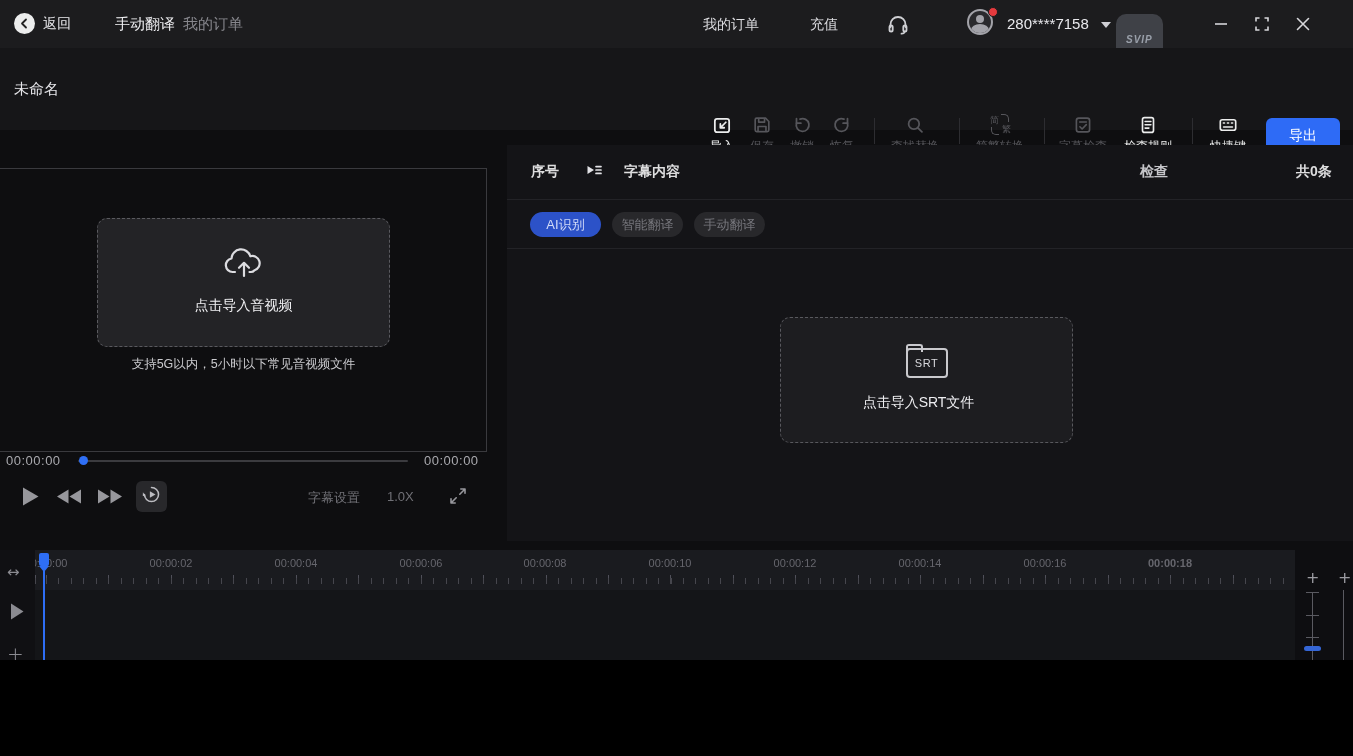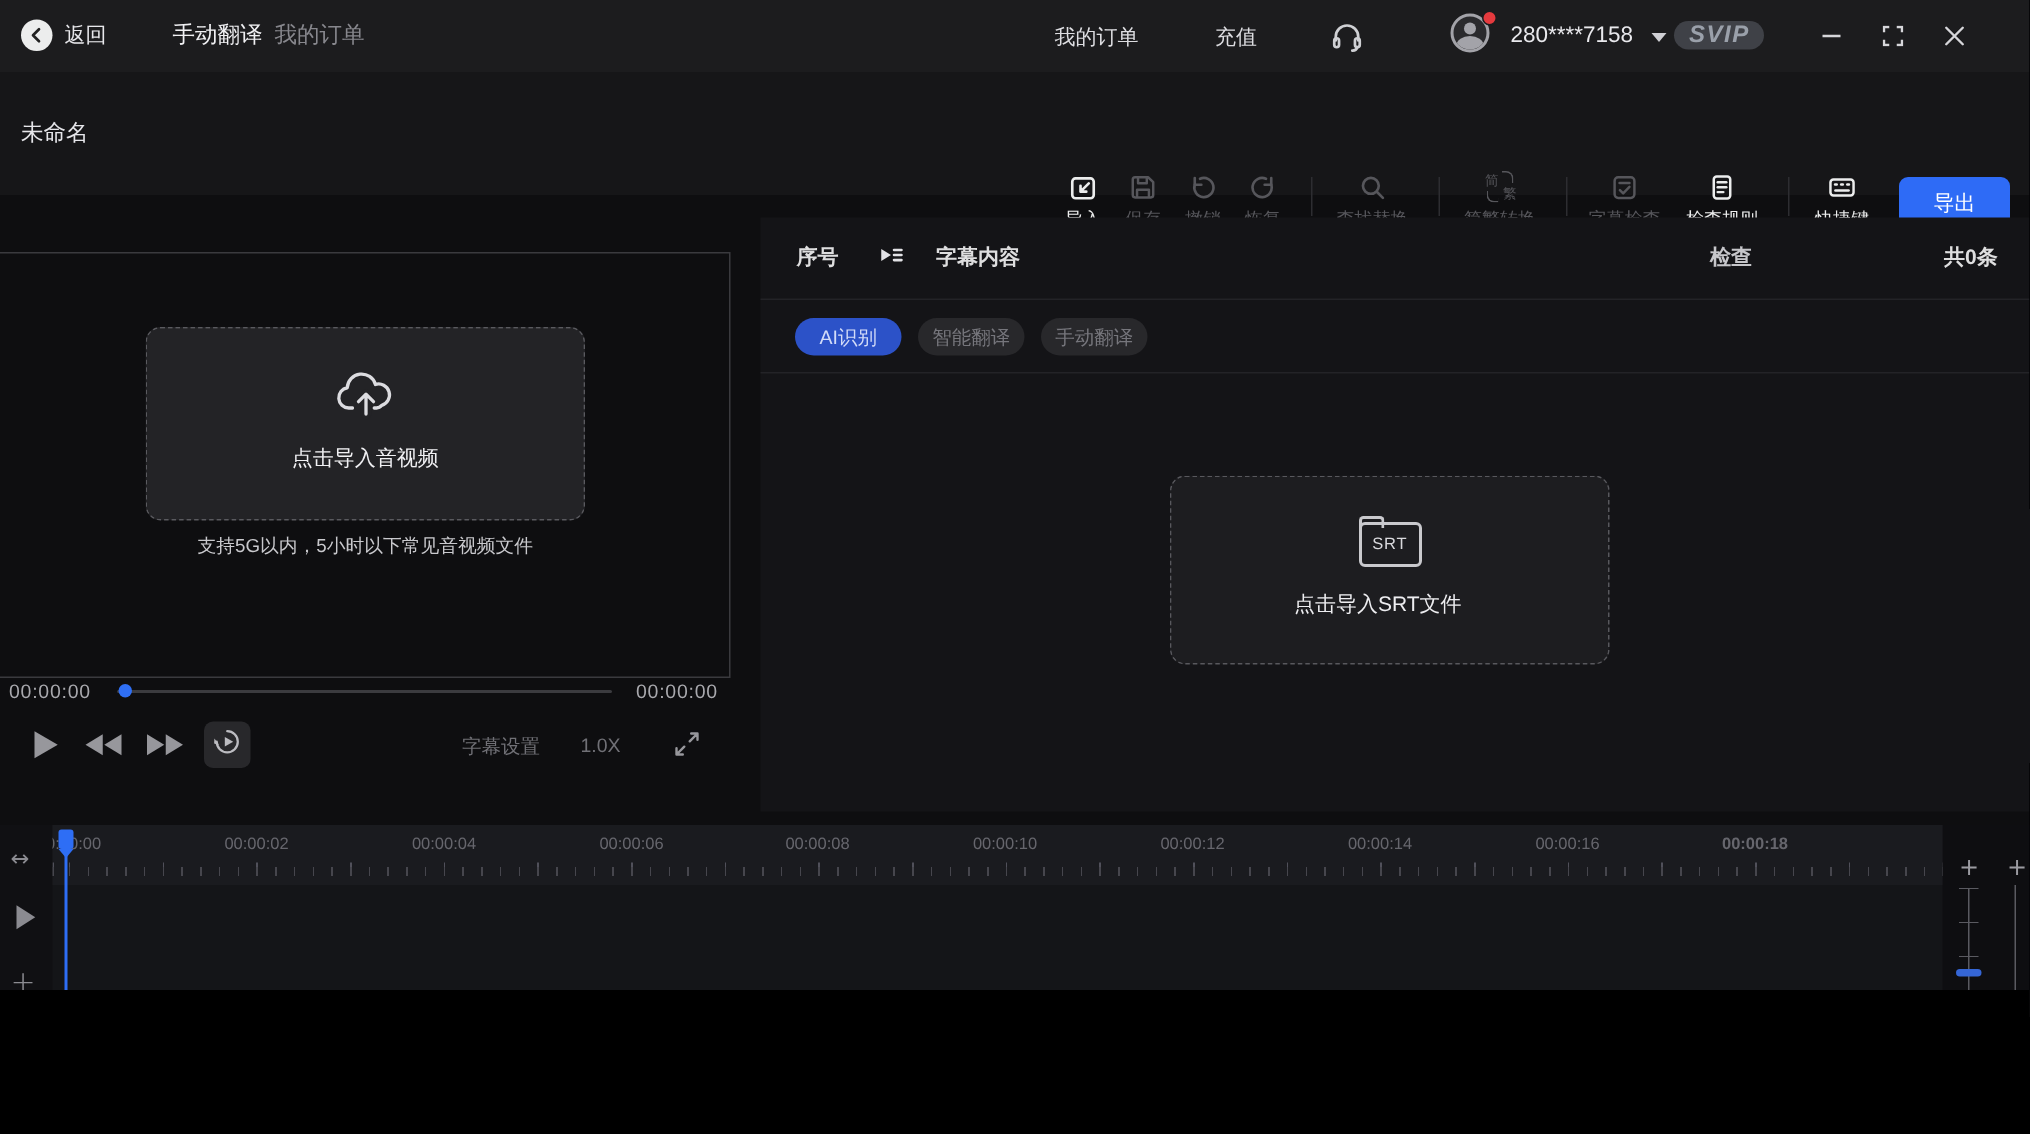--- a/index.html
+++ b/index.html
@@ -16,22 +16,22 @@
   .nav-item{position:absolute;top:0;height:48px;line-height:48px;font-size:15px;cursor:pointer;}
   .nav-active{color:#f0f0f3;}
   .nav-dim{color:#87878d;}
   .top-link{position:absolute;top:0;height:48px;line-height:48px;font-size:14px;color:#dddde1;cursor:pointer;}
   .avatar{position:absolute;left:967px;top:9px;width:26px;height:26px;border-radius:50%;background:#2a2a2d;border:2px solid #a3a3a9;box-sizing:border-box;overflow:hidden;}
   .avatar .head{position:absolute;left:7px;top:4px;width:8px;height:8px;border-radius:50%;background:#a3a3a9;}
   .avatar .body{position:absolute;left:2px;top:13px;width:18px;height:12px;border-radius:50% 50% 0 0;background:#a3a3a9;}
   .avatar-dot{position:absolute;left:988px;top:7px;width:8px;height:8px;border-radius:50%;background:#e53a3e;border:1px solid #1c1c1e;}
   .account{position:absolute;left:1007px;top:0;height:48px;line-height:48px;font-size:15px;color:#e9e9ed;cursor:pointer;}
   .caret{position:absolute;left:1101px;top:22px;width:0;height:0;border-left:5px solid transparent;border-right:5px solid transparent;border-top:6px solid #cfcfd4;}
-  .svip{position:absolute;left:1116px;top:14px;height:19px;line-height:19px;padding:0 10px;border-radius:10px;background:#3f4147;
-        font-size:16px;font-weight:bold;font-style:italic;color:#9aa0aa;letter-spacing:1px;}
+  .svip{position:absolute;left:1116px;top:14px;height:19px;line-height:19px;padding:16px 10px;border-radius:10px;background:#3f4147;
+        font-size:10px;font-weight:bold;font-style:italic;color:#9aa0aa;letter-spacing:1px;}
   .win-btn{position:absolute;top:12px;width:24px;height:24px;display:flex;align-items:center;justify-content:center;cursor:pointer;}
 
   
   .toolbar{position:absolute;left:0;top:48px;right:0;height:82px;background:#161618;}
   .proj-title{position:absolute;left:14px;top:0;height:82px;line-height:82px;font-size:15px;color:#e6e6ea;}
   .tool{position:absolute;top:66px;width:64px;text-align:center;cursor:pointer;}
   .tool .t-ic{height:22px;display:flex;align-items:center;justify-content:center;}
   .tool .t-lb{margin-top:4px;font-size:12px;line-height:12px;}
   .tool.on{color:#eceded;}      .tool.on .t-lb{color:#eceded;}
   .tool.off{color:#56565b;}     .tool.off .t-lb{color:#56565b;}

